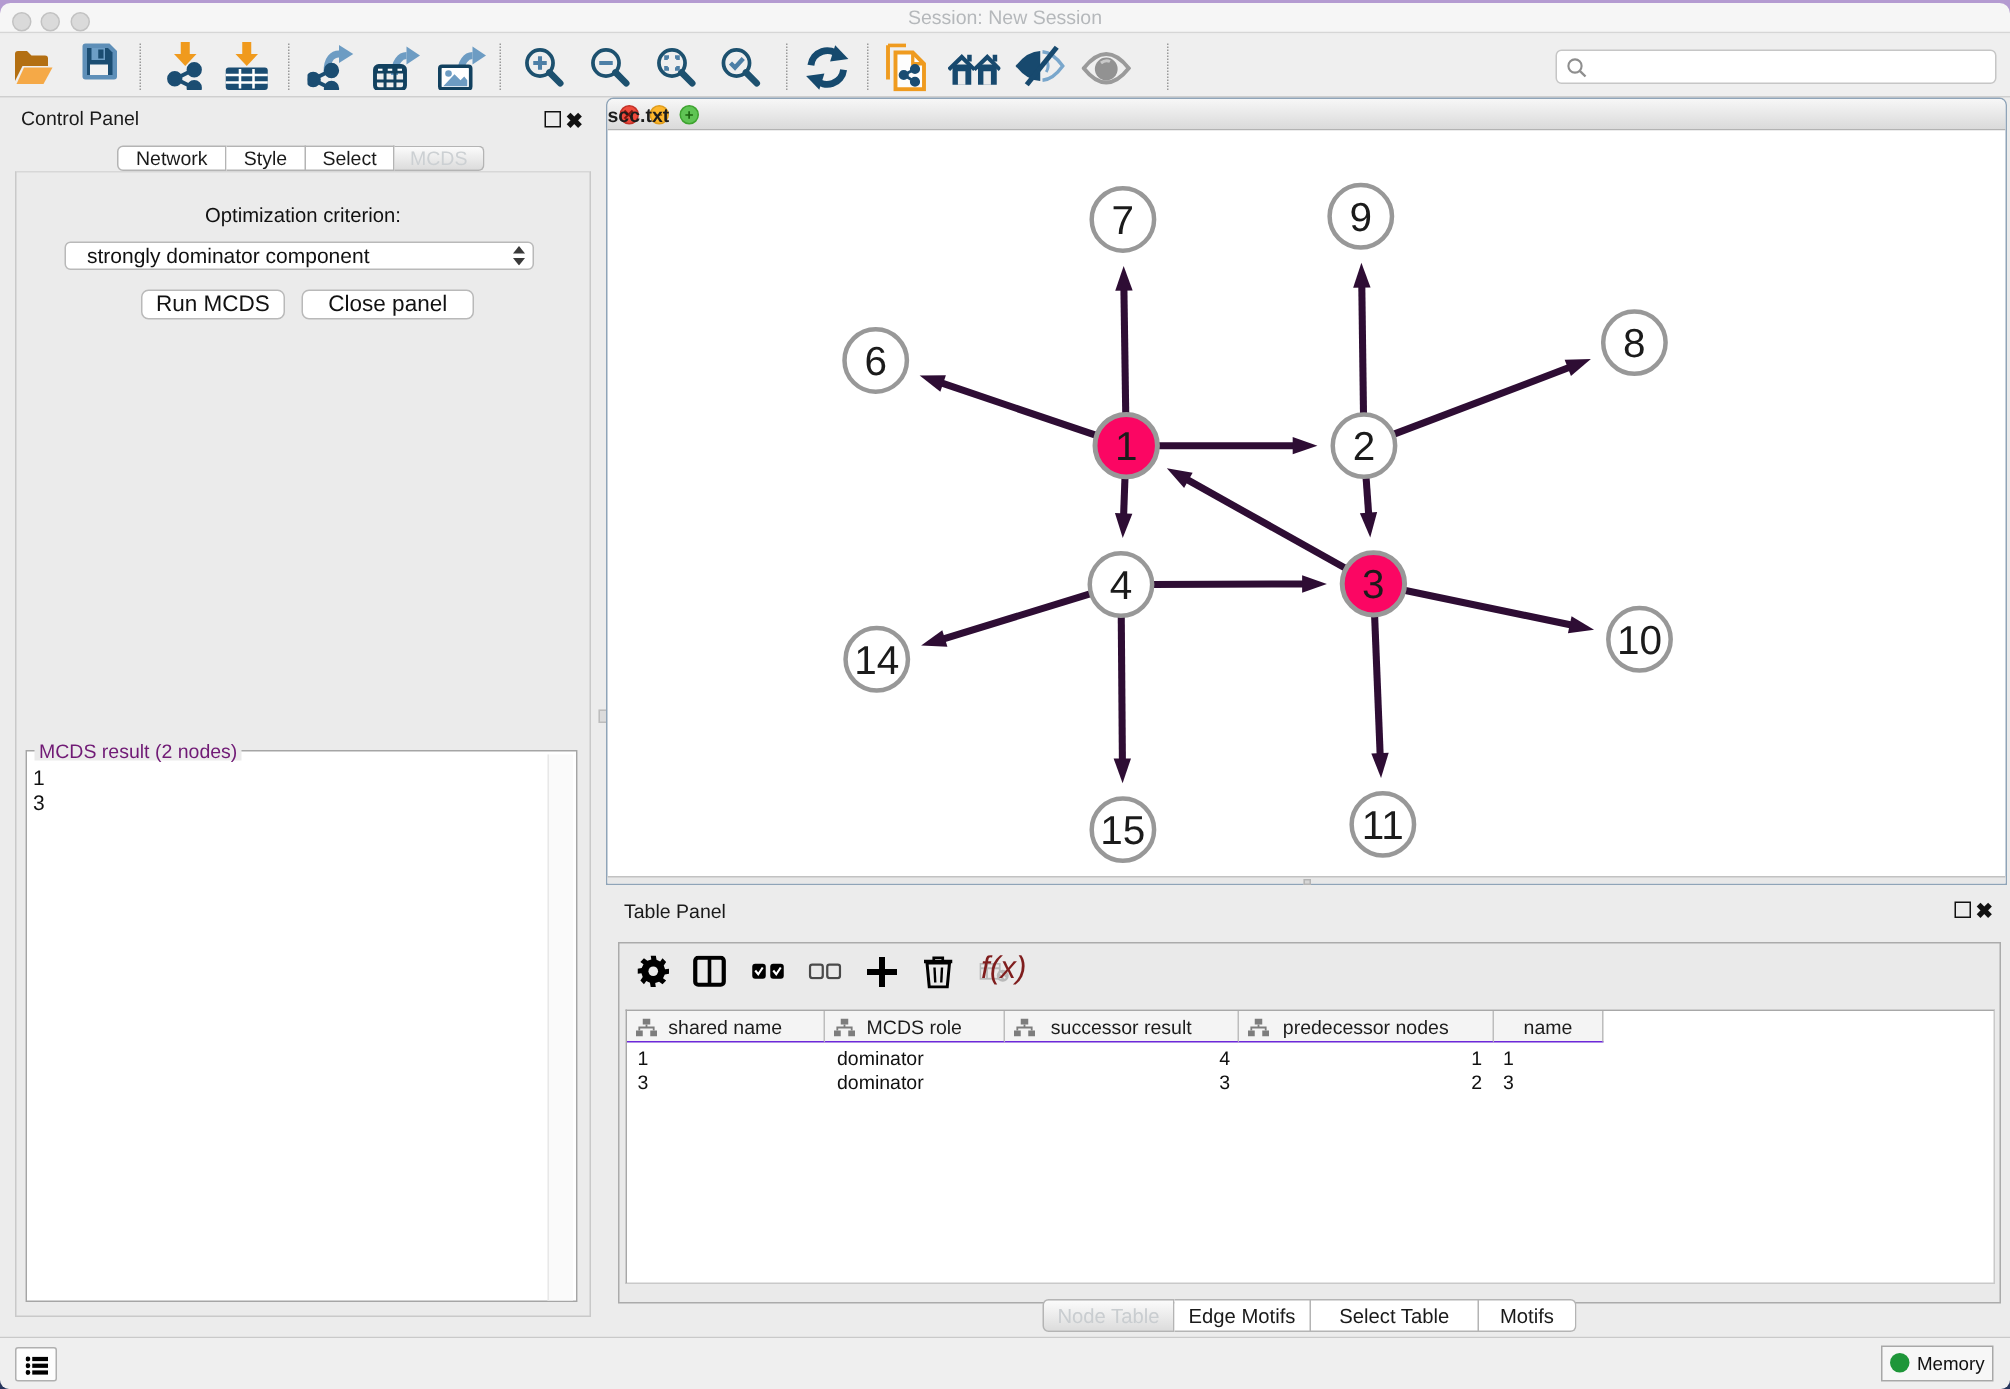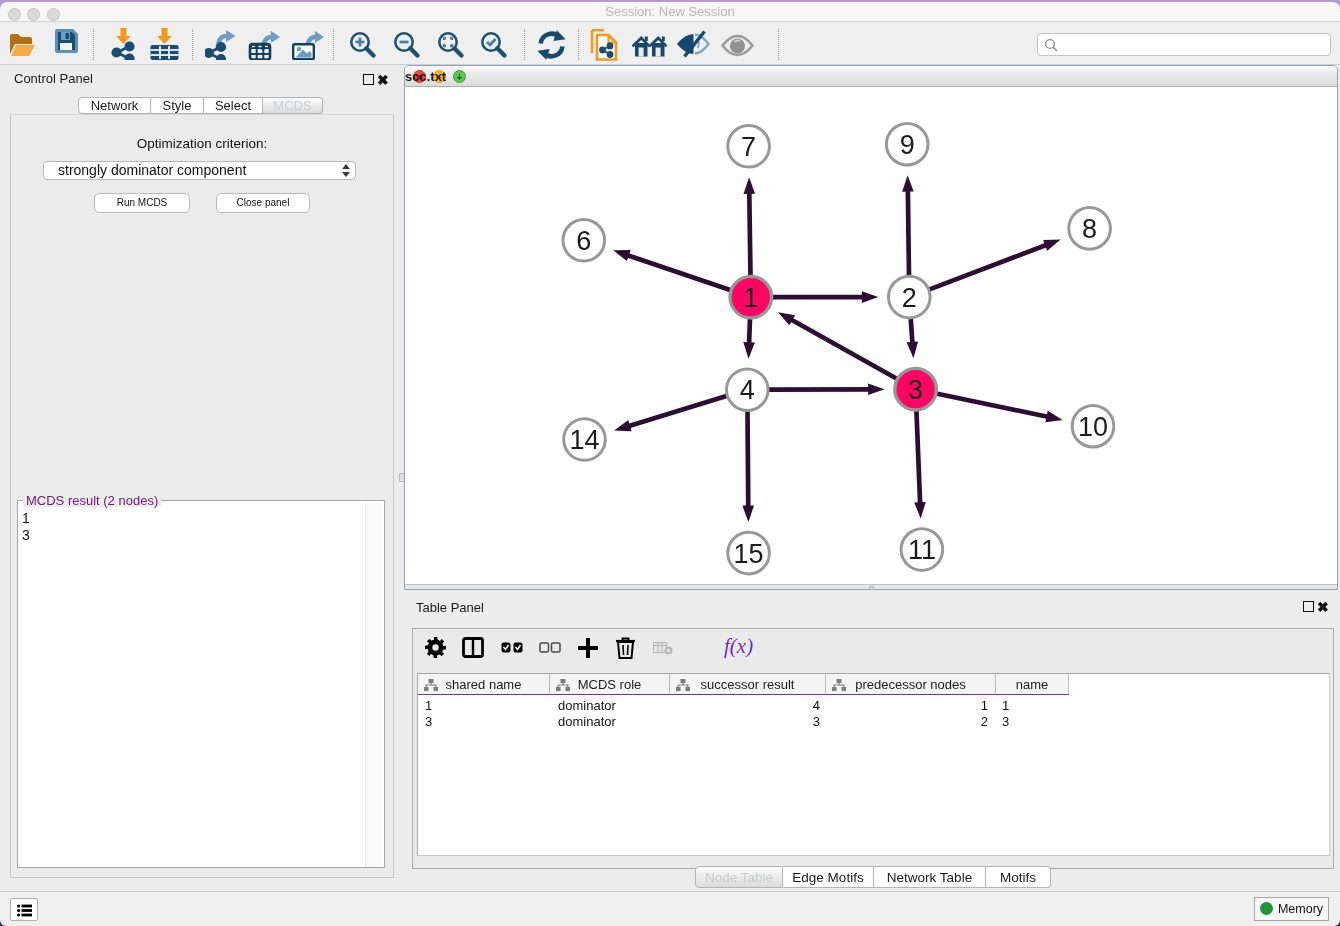--- a/index.html
+++ b/index.html
@@ -18,21 +18,21 @@
 #cp-h{left:14px;top:66px;width:200px;height:26px;line-height:26px;font-size:13px;color:#1a1a1a}
 .float-ic{width:11px;height:11px;border:1.6px solid #111;background:transparent}
 .x-ic{font-size:14px;color:#111;font-weight:bold;line-height:11px}
 .tabrow{display:flex}
 .tab{height:17px;line-height:16px;font-size:13px;text-align:center;background:#fff;border:1px solid #b4b4b4;border-left:none;color:#1a1a1a;padding:0}
 .tab.first{border-left:1px solid #b4b4b4;border-radius:4px 0 0 4px}
 .tab.sel{background:linear-gradient(#fbfbfb,#dcdcdc);color:#ccd0d3;border-radius:0 4px 4px 0}
 #cp-body{left:10px;top:114px;width:384px;height:764px;background:#ebebeb;border:1px solid #c9c9c9;border-top:1px solid #d7d7d7}
 #optlabel{left:0;top:136px;width:404px;text-align:center;font-size:13.5px;color:#111}
 #dropdown{left:43px;top:161px;width:313px;height:19px;background:#fff;border:1px solid #b9b9b9;border-radius:4px;font-size:14px;line-height:17px;padding-left:14px;color:#111}
-.btn{background:#fff;border:1px solid #b9b9b9;border-radius:5px;font-size:10px;text-align:center;line-height:18px;color:#111;height:20px}
+.btn{background:#fff;border:1px solid #b9b9b9;border-radius:5px;font-size:15px;text-align:center;line-height:18px;color:#111;height:20px}
 
 #grp{left:17px;top:500px;width:368px;height:368px;border:1px solid #a5a5a5;background:#fff}
 #grplabel{left:23px;top:494px;height:13px;line-height:13px;background:#ebebeb;padding:0 3px;font-size:13px;color:#701a75}
 #grpscroll{right:2px;top:2px;width:17px;height:364px;background:#fafafa;border-left:1px solid #e8e8e8}
 
 #split-h{left:399px;top:473px;width:6px;height:9px;background:#dcdcdc;border:1px solid #bdbdbd}
 
 #iwin{left:404px;top:65px;width:934px;height:525px;border:1px solid #8fa4b8;border-radius:5px 5px 0 0;background:#fff}
 #iwin-tb{left:0;top:0;width:100%;height:21px;background:linear-gradient(#f7f7f7,#dadada);border-bottom:1px solid #b3b3b3;border-radius:4px 4px 0 0}
 .mtl{position:absolute;top:4px;width:13px;height:13px;border-radius:50%;font-size:10px;font-weight:bold;text-align:center;line-height:13px}
@@ -227,21 +227,21 @@
  <div class="tab sel" style="width:60px">MCDS</div>
 </div>
 <div id="cp-body" class="abs"></div>
 <div id="optlabel" class="abs">Optimization criterion:</div>
 <div id="dropdown" class="abs">strongly dominator component</div>
 <svg class="abs" style="left:341px;top:164px" width="10" height="13" viewBox="0 0 10 13">
  <path d="M5 0 L9 5 L1 5 Z" fill="#3a3a3a"></path>
     <path d="M5 13 L9 8 L1 8 Z" fill="#3a3a3a"></path>
 </svg>
 <div class="abs btn" style="left:94px;top:193px;width:96px">Run MCDS</div>
-<div class="abs btn" style="left:216px;top:193px;width:94px">Close panel</div>
+<div class="abs btn" style="left:201px;top:193px;width:115px">Close panel</div>
 <div id="grp" class="abs">
     <div id="grpscroll" class="abs"></div>
   </div>
 <div id="grplabel" class="abs">MCDS result (2 nodes)</div>
 <div class="abs" style="left:22px;top:510px;font-size:14px;line-height:16.5px;color:#111">1<br>3</div>
 <div id="split-h" class="abs"></div>
 
 <div id="iwin" class="abs">
  <div id="iwin-tb" class="abs">
   <div class="mtl" style="left:7.5px;background:#ee4a3c;border:1px solid #c33127;color:#7d150c">✕</div>
@@ -339,21 +339,21 @@
  <line x1="12" y1="8" x2="11.5" y2="18" stroke="#000" stroke-width="1.6"></line>
 </svg>
 <svg class="abs" style="left:653px;top:642px" width="20" height="13" viewBox="0 0 20 13">
  <rect x="0.5" y="0.5" width="13" height="10" fill="none" stroke="#b9b9b9" stroke-width="1.2"></rect>
  <line x1="0.5" y1="3.5" x2="13.5" y2="3.5" stroke="#b9b9b9" stroke-width="1.2"></line>
  <line x1="5" y1="0.5" x2="5" y2="10.5" stroke="#b9b9b9" stroke-width="1.2"></line>
  <line x1="9" y1="0.5" x2="9" y2="10.5" stroke="#b9b9b9" stroke-width="1.2"></line>
  <circle cx="15.5" cy="8.5" r="4" fill="#b9b9b9"></circle>
  <path d="M13.8 6.8 L17.2 10.2 M17.2 6.8 L13.8 10.2" stroke="#eaeaea" stroke-width="1.1"></path>
 </svg>
-<div class="abs" style="left:724px;top:634px;font-family:Liberation Serif, serif;font-style:italic;font-size:21px;color:#6d28d9">f(x)</div>
+<div class="abs" style="left:654px;top:634px;font-family:Liberation Sans, sans-serif;font-style:italic;font-size:21px;color:#7f1d1d">f(x)</div>
 
 <div id="tbl-outer" class="abs">
  <div class="th" style="left:0;width:132px">shared name</div>
  <div class="th" style="left:132px;width:120px">MCDS role</div>
  <div class="th" style="left:252px;width:156px">successor result</div>
  <div class="th" style="left:408px;width:170px">predecessor nodes</div>
  <div class="th" style="left:578px;width:73px">name</div>
  <svg class="hier" style="left:6px" width="14" height="12" viewBox="0 0 14 12">
       <g fill="#7d7d7d">
         <rect x="4.5" y="0" width="5" height="4"></rect>
@@ -402,21 +402,21 @@
  <div class="td" style="left:7px;top:40px">3</div>
  <div class="td" style="left:140px;top:40px">dominator</div>
  <div class="td" style="left:280px;top:40px;width:122px;text-align:right">3</div>
  <div class="td" style="left:440px;top:40px;width:130px;text-align:right">2</div>
  <div class="td" style="left:584px;top:40px">3</div>
 </div>
 
 <div class="abs tabrow" id="btabs">
  <div class="tab first btab sel2" style="width:88px">Node Table</div>
  <div class="tab btab" style="width:91px">Edge Motifs</div>
- <div class="tab btab" style="width:112px">Network Table</div>
+ <div class="tab btab" style="width:112px">Select Table</div>
  <div class="tab btab" style="width:65px;border-radius:0 4px 4px 0">Motifs</div>
 </div>
 
 <div class="abs" style="left:0;top:918px;width:8px;height:8px;background:#27355c"></div>
 <div class="abs" style="left:1332px;top:918px;width:8px;height:8px;background:#27355c"></div>
 <div id="status" class="abs"></div>
 <div id="listbtn" class="abs">
  <svg style="position:absolute;left:6px;top:5px" width="15" height="13" viewBox="0 0 15 13">
   <g fill="#000">
         <circle cx="1.6" cy="2" r="1.6"></circle>

